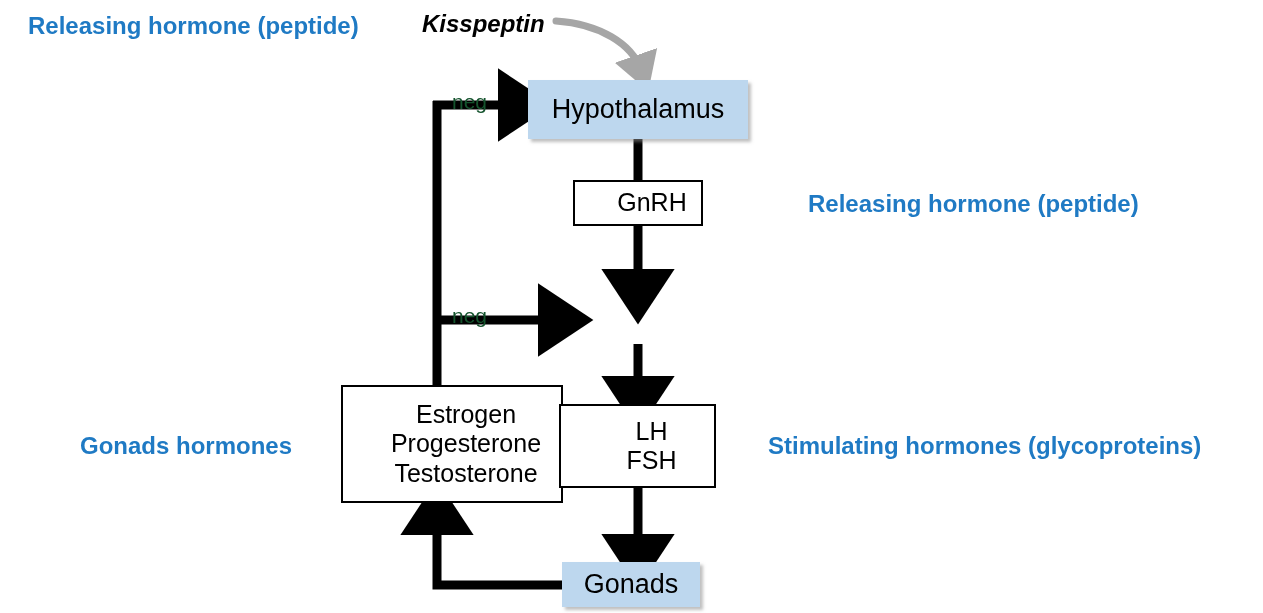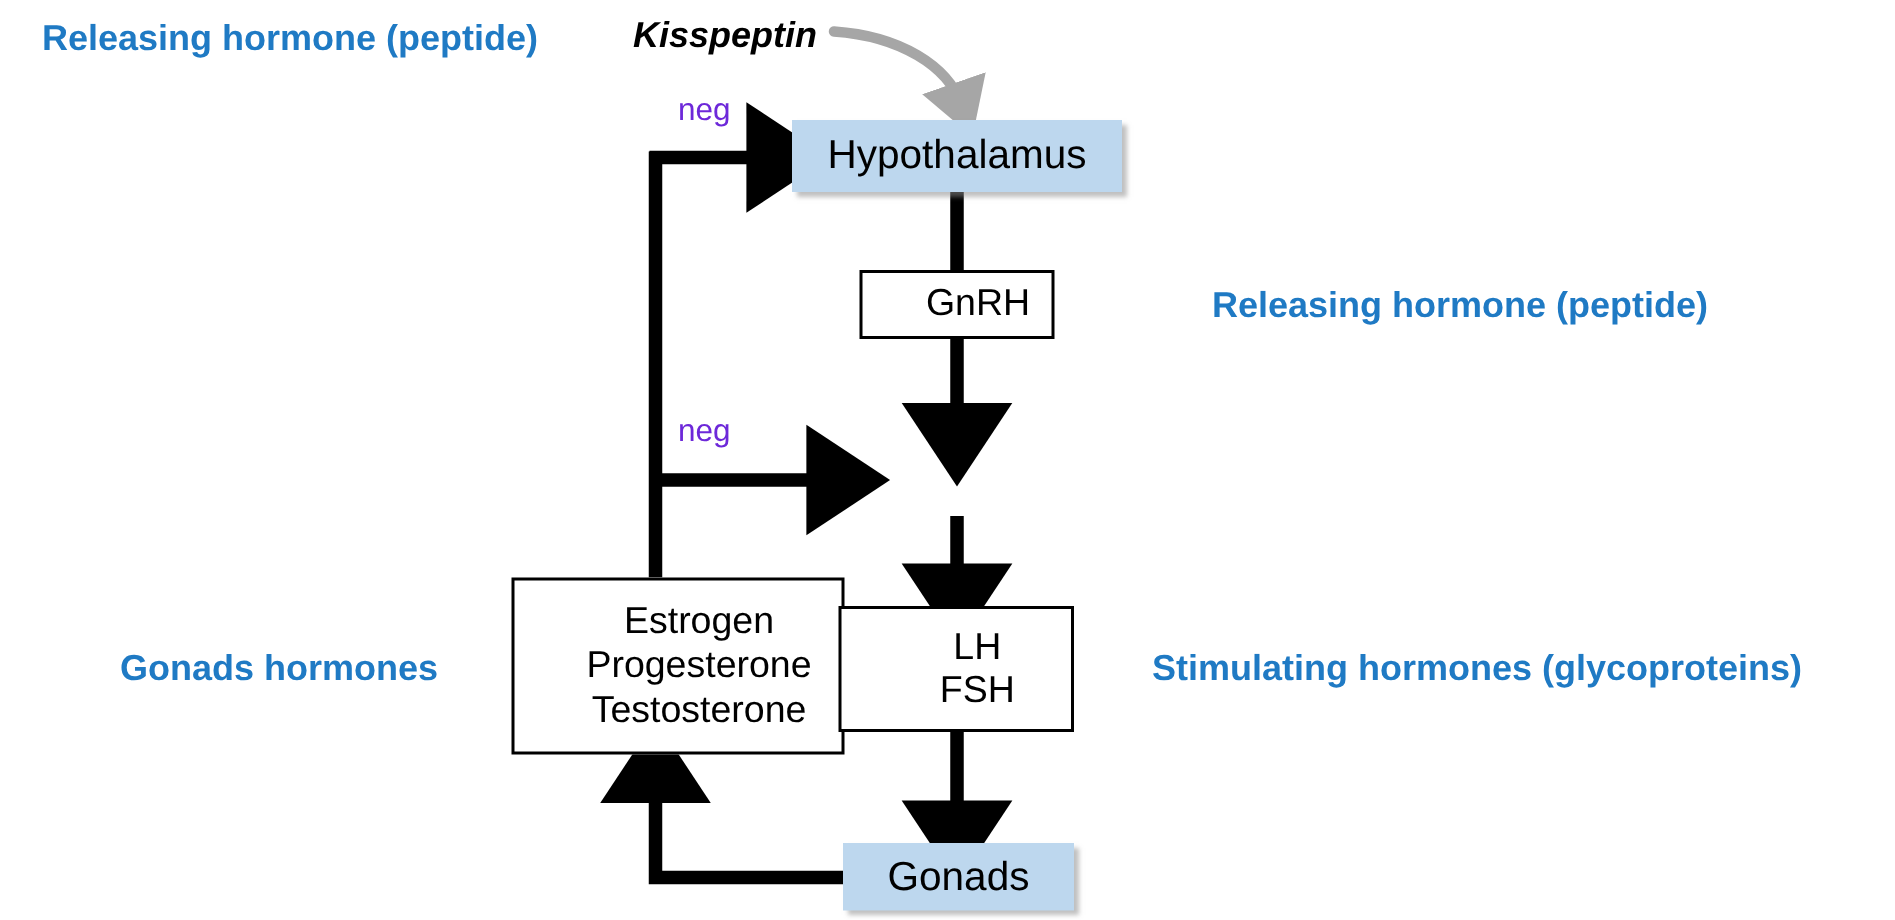--- a/index.html
+++ b/index.html
@@ -46,23 +46,24 @@
   }
   .caption {
     position: absolute;
     color: #1f7ac4;
     font-size: 24px;
     white-space: nowrap;
     font-weight: bold;
   }
   .neg-label {
     position: absolute;
-    color: #6d28d9;
+    color: #14532d;
     font-size: 21px;
     white-space: nowrap;
+    margin-top: 28px;
   }
   .kiss-label {
     position: absolute;
     color: #000000;
     font-size: 24px;
     font-style: italic;
     font-weight: bold;
     white-space: nowrap;
   }
   .steroid-line {
@@ -107,21 +108,21 @@
   </svg>
 
   <div class="caption" style="left:28px; top:12px;">Releasing hormone (peptide)</div>
 
   <div class="kiss-label" style="left:422px; top:10px;">Kisspeptin</div>
 
   <div class="neg-label" style="left:452px; top:62px;">neg</div>
 
   <div class="neg-label" style="left:452px; top:276px;">neg</div>
 
-  <div class="node-box node-blue" style="left:528px; top:80px; width:220px; height:48px;">
+  <div class="node-box node-blue" style="left:528px; top:80px; width:220px; height:59px;">
     <span>Hypothalamus</span>
   </div>
 
   <div class="node-box node-white" style="left:573px; top:180px; width:130px; height:46px;">
     <span>GnRH</span>
   </div>
 
   <div class="caption" style="left:808px; top:190px;">Releasing hormone (peptide)</div>
 
 
@@ -133,17 +134,17 @@
 
   <div class="node-box node-white" style="left:559px; top:404px; width:157px; height:84px;">
     <span class="steroid-line">LH</span>
     <span class="steroid-line">FSH</span>
   </div>
 
   <div class="caption" style="left:80px; top:432px;">Gonads hormones</div>
 
   <div class="caption" style="left:768px; top:432px;">Stimulating hormones (glycoproteins)</div>
 
-  <div class="node-box node-blue" style="left:562px; top:562px; width:154px; height:45px;">
+  <div class="node-box node-blue" style="left:562px; top:562px; width:138px; height:45px;">
     <span>Gonads</span>
   </div>
 
 </div>
 
 </body></html>

